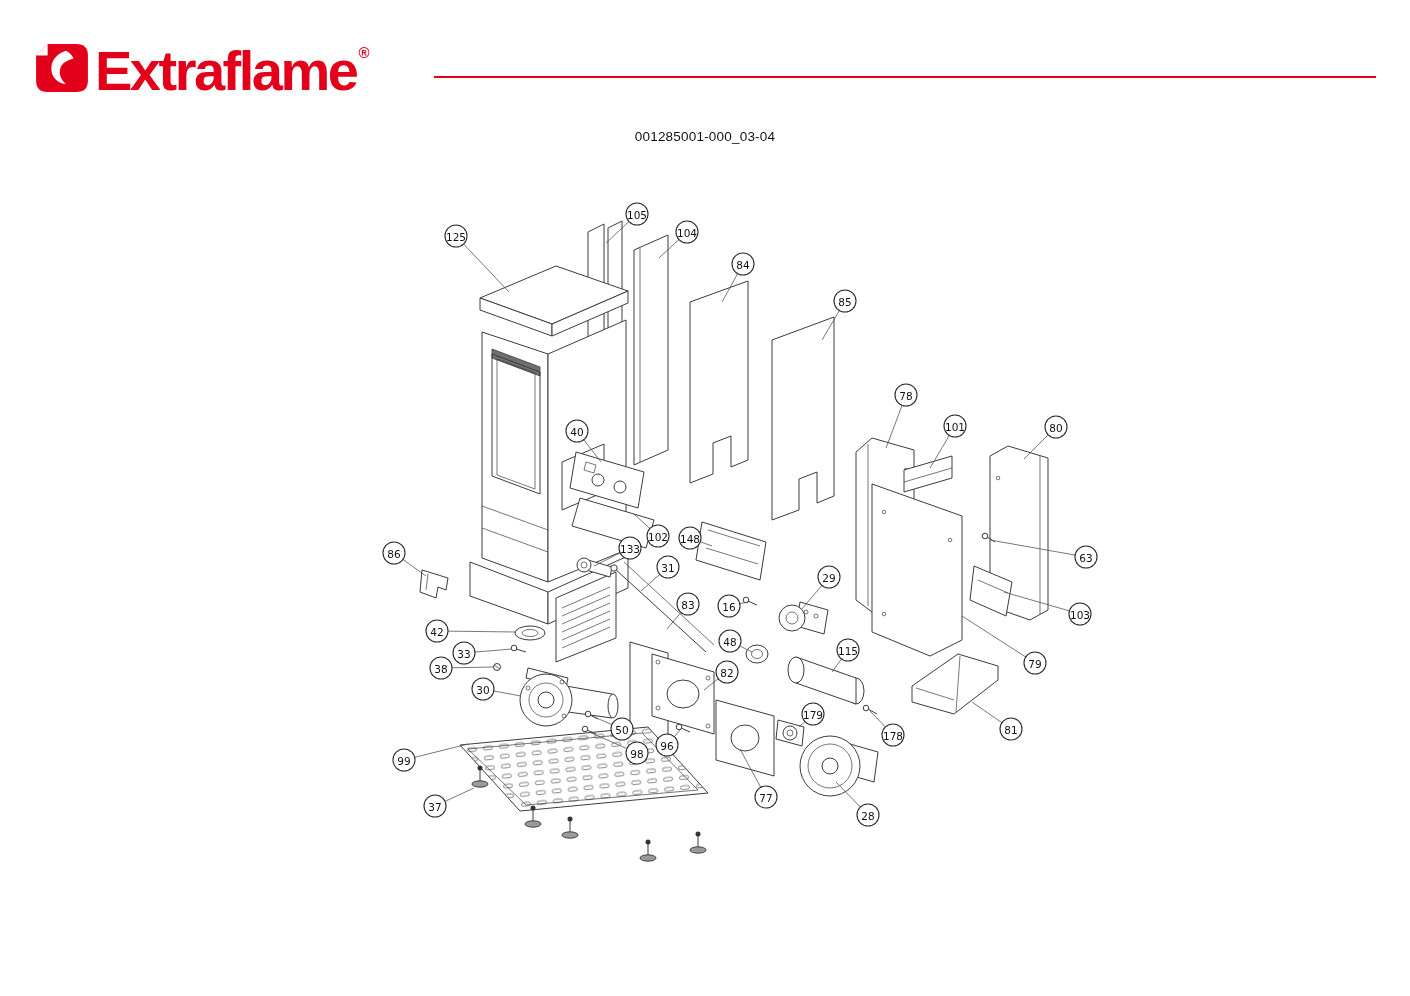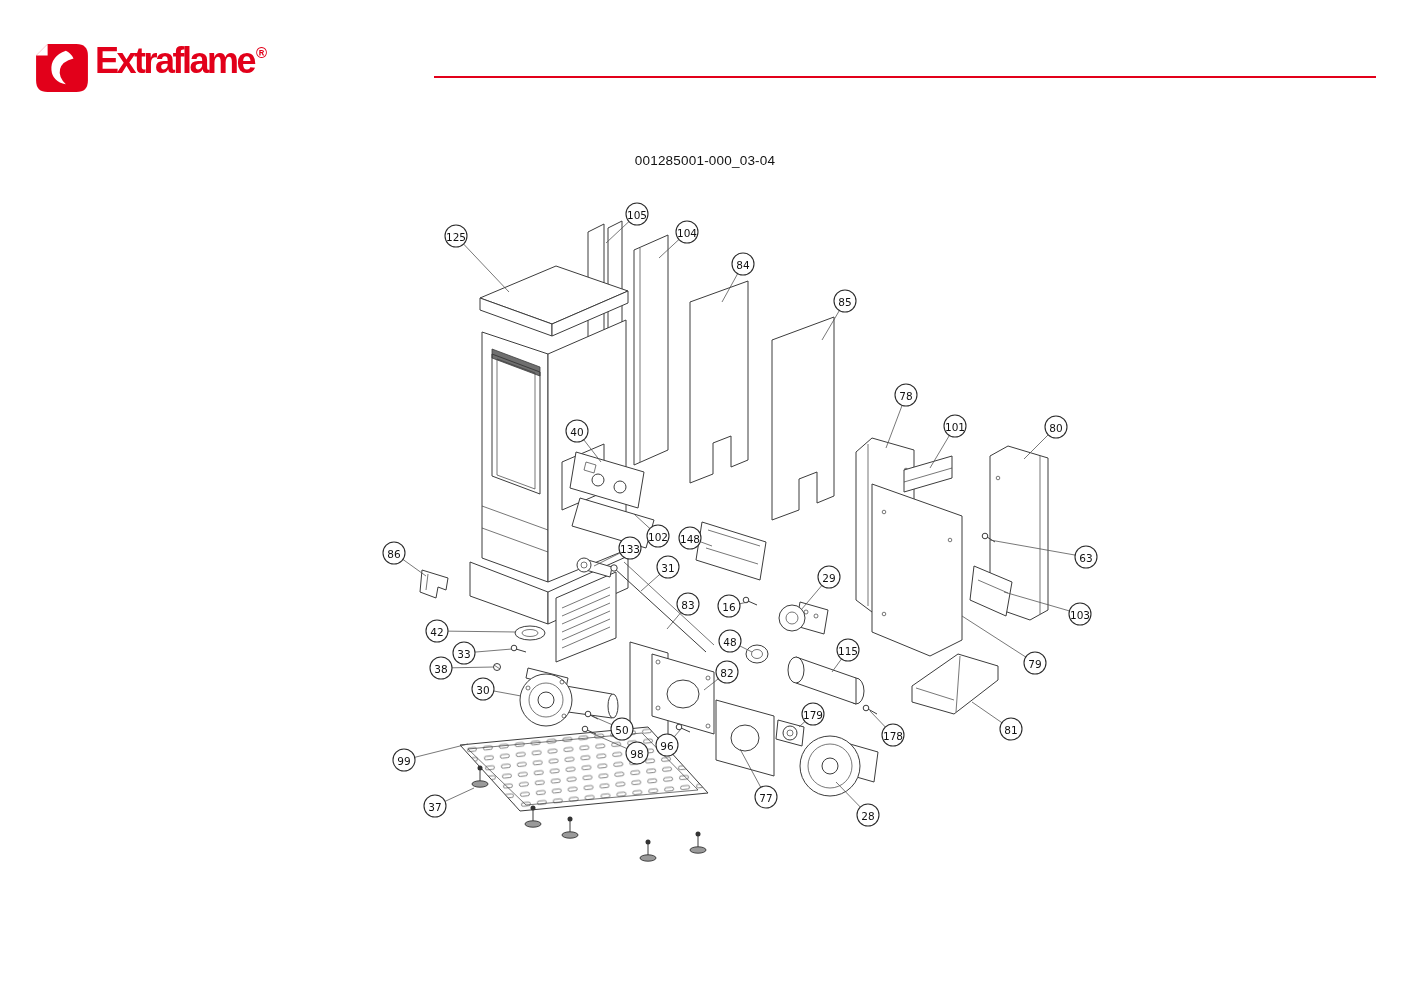--- a/index.html
+++ b/index.html
@@ -1,27 +1,27 @@
 <!DOCTYPE html>
 <html style="--brand: #e2001a;"><head>
 <meta charset="utf-8">
 <style>
   * { margin:0; padding:0; box-sizing:border-box; }
   body { background:#ffffff; font-family:"Liberation Sans", sans-serif; }
   .page { position:relative; width:1410px; height:996px; background:#fff; overflow:hidden; }
 
   .logo { position:absolute; left:36px; top:44px; display:flex; align-items:flex-start; gap:7px; }
   .logo-icon { display:block; }
-  .logo-text { color:var(--brand,#e2001a); font-weight:bold; font-size:36px; letter-spacing:-2.5px; line-height:0.95; }
+  .logo-text { color:var(--brand,#e2001a); font-weight:bold; font-size:56px; letter-spacing:-2.5px; line-height:0.95; }
   .logo-reg { color:var(--brand,#e2001a); font-weight:bold; font-size:15px; vertical-align:top; margin-left:2px; }
 
   .rule { position:absolute; left:434px; right:34px; top:76px; height:2px; background:var(--brand,#e2001a); }
 
   .doc-code { position:absolute; top:129px; left:0; width:100%; text-align:center;
-              font-size:13.5px; color:#111; letter-spacing:0.2px;margin-top:24px; }
+              font-size:13.5px; color:#111; letter-spacing:0.2px; }
 
   svg.diagram { position:absolute; left:0; top:0; }
 
   .part  { fill:#ffffff; stroke:#3c3c3c; stroke-width:1; stroke-linejoin:round; }
   .line  { fill:none; stroke:#3c3c3c; stroke-width:1; stroke-linejoin:round; }
   .thin  { stroke-width:0.7; }
   .dark  { fill:#6f6f6f; stroke:#3c3c3c; stroke-width:0.8; }
   .footb { fill:#9a9a9a; stroke:#333; stroke-width:0.9; }
 
   .balloon { fill:#ffffff; stroke:#2b2b2b; stroke-width:1.1; }

